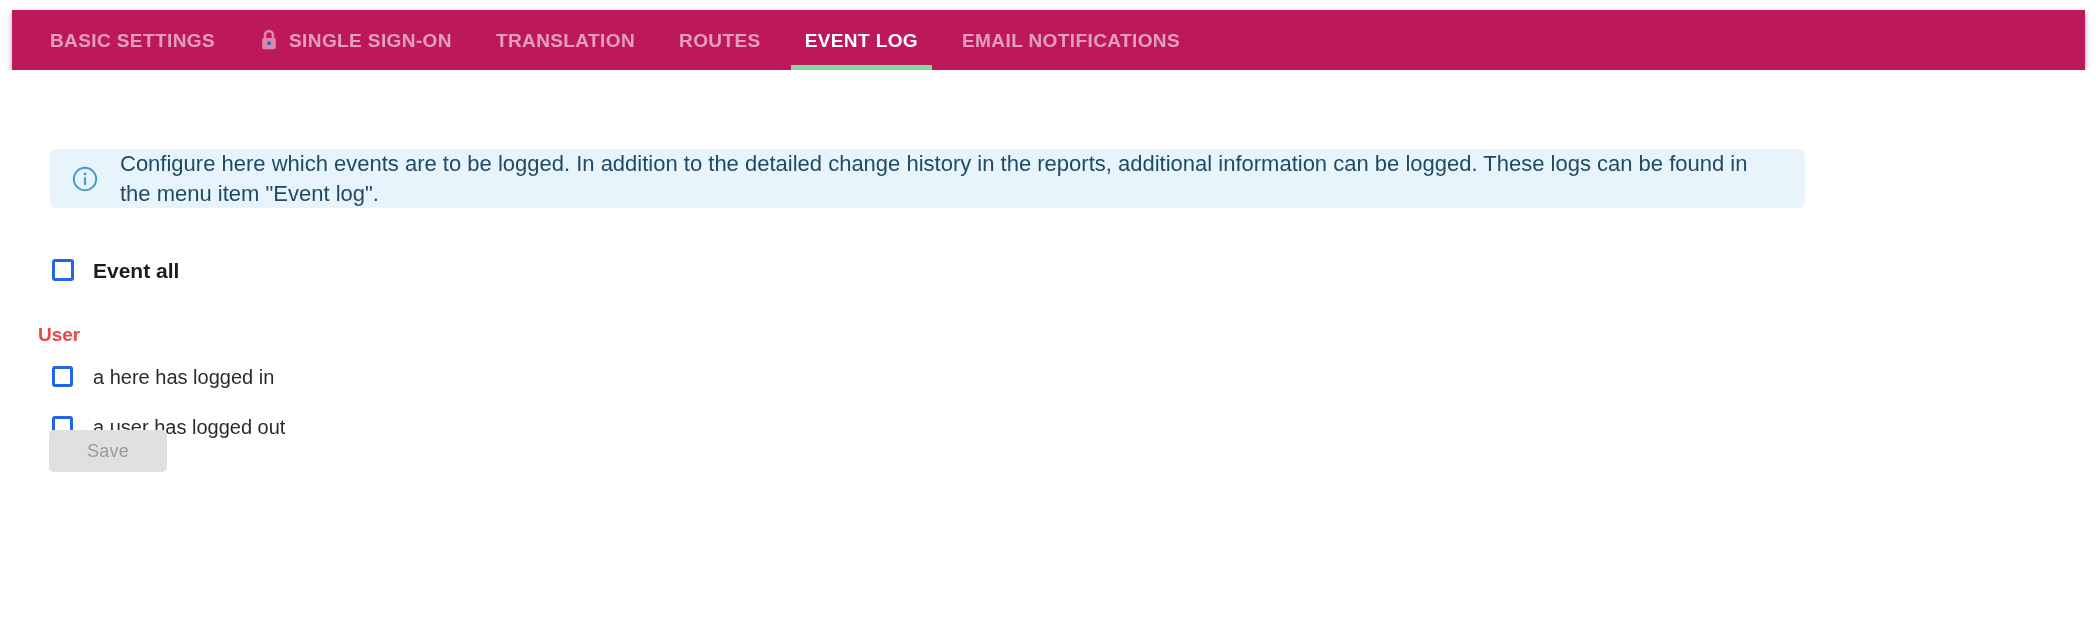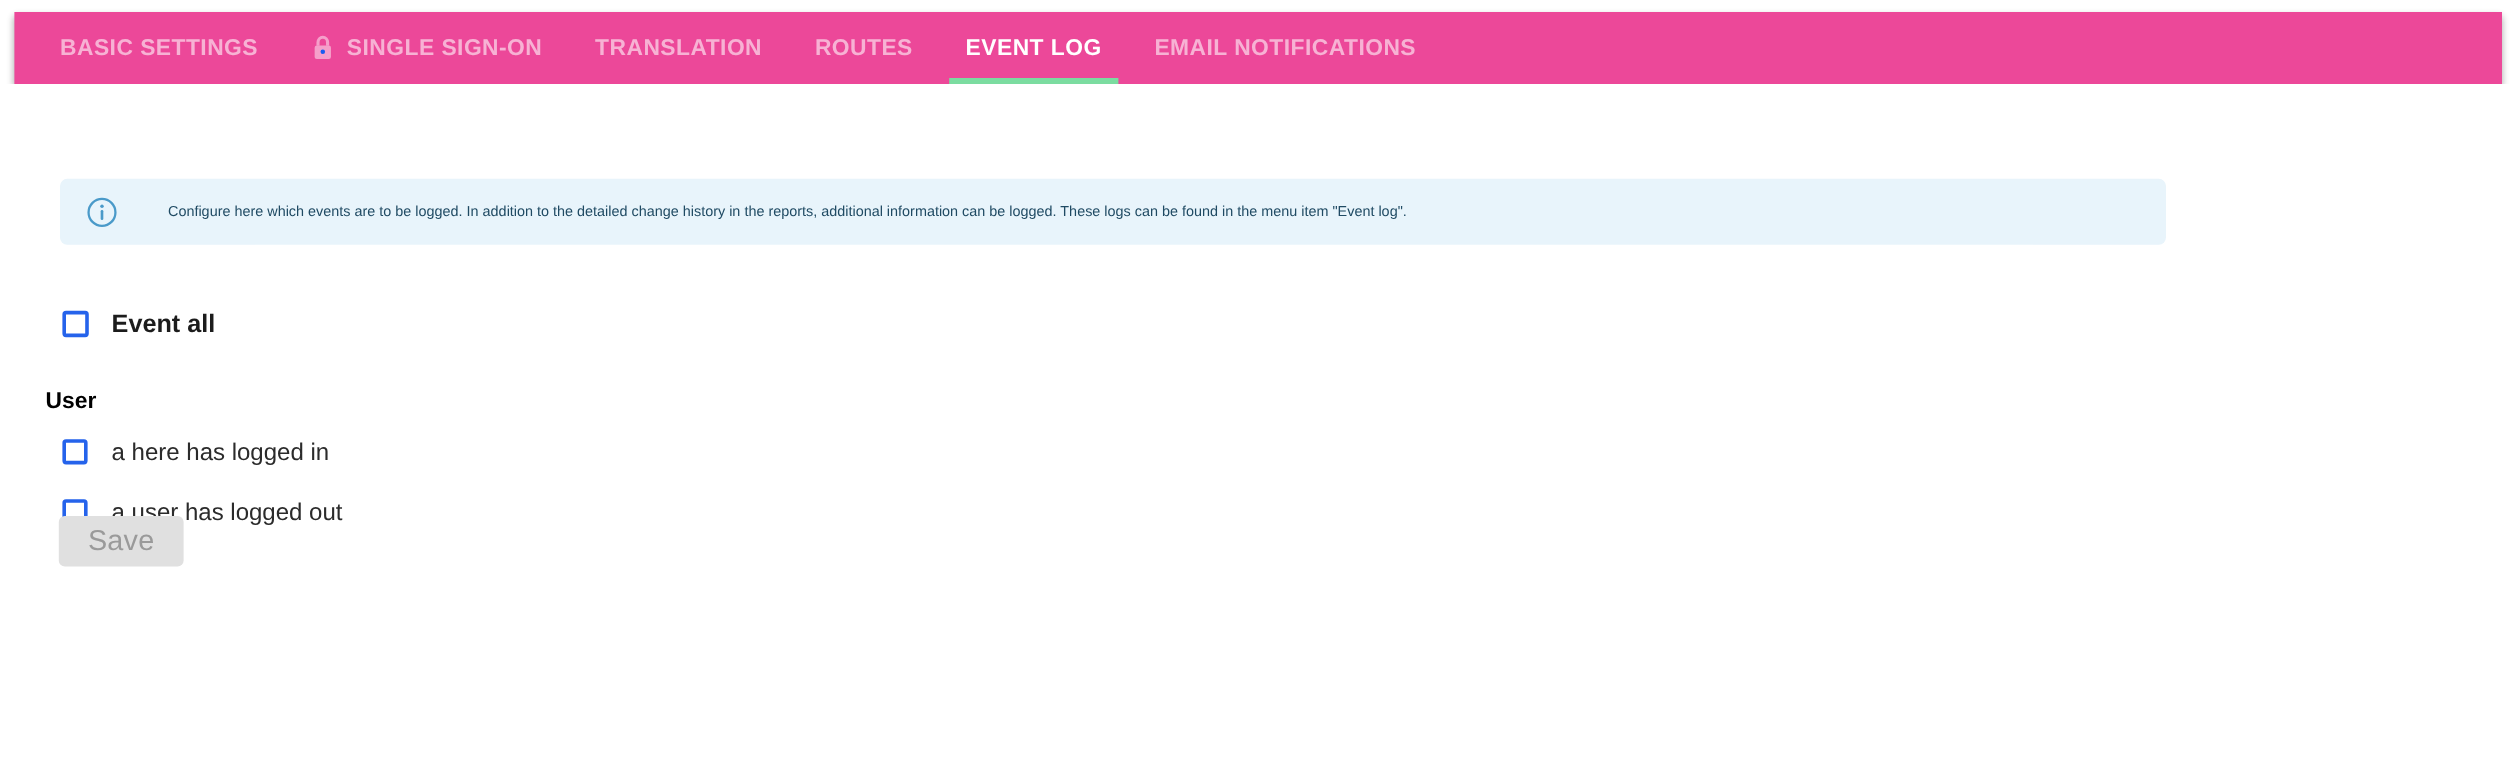--- a/index.html
+++ b/index.html
@@ -15,21 +15,21 @@
     position: relative;
   }
 
   
   .navbar {
     position: absolute;
     left: 12px;
     top: 10px;
     width: 2073px;
     height: 60px;
-    background: #ec4899;
+    background: #be185d;
     box-shadow: 0 3px 6px rgba(0,0,0,0.22), 0 3px 6px rgba(0,0,0,0.14);
     display: flex;
     align-items: flex-start;
     box-sizing: border-box;
     padding-left: 16px;
   }
   .nav-tab {
     position: relative;
     display: flex;
     align-items: center;
@@ -97,24 +97,23 @@
     flex: none;
     width: 26px;
     height: 26px;
     margin-right: 22px;
     display: inline-flex;
     align-items: center;
     justify-content: center;
   }
   .info-icon svg { display: block; }
   .info-text {
-    font-size: 12px;
+    font-size: 22px;
     color: #1F4A63;
     line-height: 1.35;
-    margin-left: 20px;
   }
 
   
   .select-all-row {
     position: absolute;
     left: 52px;
     top: 189px;
     display: flex;
     align-items: center;
     cursor: pointer;
@@ -145,21 +144,21 @@
     border-width: 3px;
   }
 
   
   .group-heading {
     position: absolute;
     left: 38px;
     top: 255px;
     font-size: 19px;
     font-weight: 700;
-    color: #000000;
+    color: #ef4444;
     line-height: 1;
   }
 
   
   .option-row {
     position: absolute;
     left: 52px;
     display: flex;
     align-items: center;
     cursor: pointer;
@@ -172,27 +171,27 @@
     color: #2B2B2B;
     margin-left: 20px;
     line-height: 1;
   }
 
   
   .save-button {
     position: absolute;
     left: 49px;
     top: 360px;
-    width: 104px;
+    width: 118px;
     height: 42px;
     background: #E0E0E0;
     border: none;
     border-radius: 5px;
     color: #9A9A9A;
-    font-size: 24px;
+    font-size: 18px;
     font-family: "Liberation Sans", sans-serif;
     cursor: default;
     letter-spacing: 0.2px;
   }
 </style>
 </head>
 <body>
 
 <div class="navbar">
 

